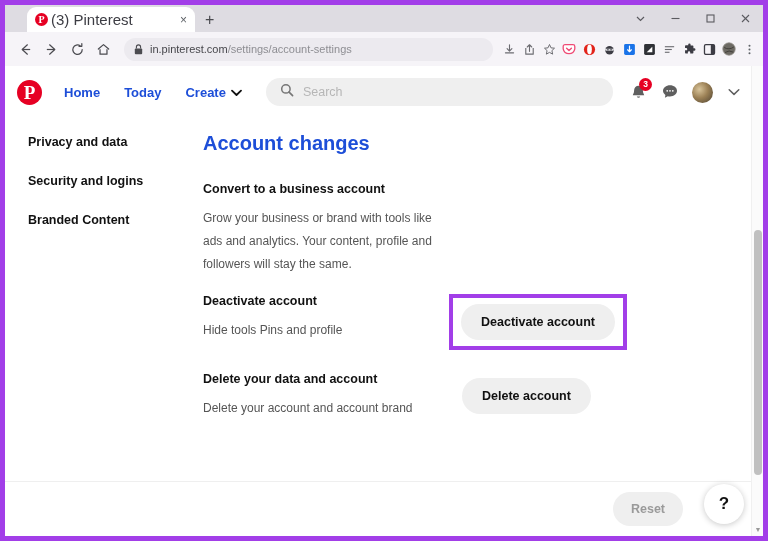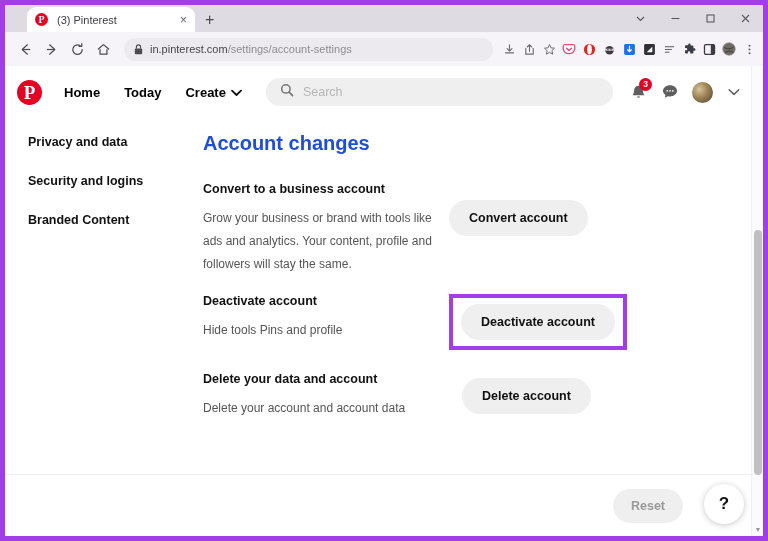--- a/index.html
+++ b/index.html
@@ -45,22 +45,22 @@
     background: #e60023;
     color: #fff;
     font-family: "Liberation Serif", serif;
     font-size: 10px;
     font-weight: bold;
     line-height: 13px;
     text-align: center;
     flex: 0 0 auto;
   }
   .tab-title {
-    margin-left: 9px;
-    font-size: 11px;
+    margin-left: 3px;
+    font-size: 15px;
     color: #3c3c43;
     white-space: nowrap;
     overflow: hidden;
     flex: 1 1 auto;
   }
   .tab-close {
     font-size: 12px;
     color: #5f6368;
     line-height: 1;
     margin-left: 4px;
@@ -168,21 +168,21 @@
     font-weight: bold;
     font-size: 19px;
     line-height: 25px;
     text-align: center;
     cursor: pointer;
     flex: 0 0 auto;
   }
   .navlink {
     font-size: 13px;
     font-weight: bold;
-    color: #000000;
+    color: #1d4ed8;
     padding: 6px 12px;
     border-radius: 20px;
     cursor: pointer;
     white-space: nowrap;
     display: flex;
     align-items: center;
     gap: 5px;
   }
   #nav-home { margin-left: 10px; }
   #searchbar {
@@ -323,21 +323,21 @@
     padding: 6px 8px;
     background: #ffffff;
     display: inline-block;
     line-height: 0;
   }
 
   
   #footer-bar {
     position: absolute;
     left: 0; right: 0; bottom: 0;
-    height: 62px;
+    height: 55px;
     background: #ffffff;
     border-top: 1px solid #efefef;
     display: flex;
     align-items: center;
     justify-content: flex-end;
     padding-right: 80px;
     gap: 7px;
   }
   .footer-btn {
     background: #efefef;
@@ -619,41 +619,38 @@
       </nav>
 
       <main id="settings-main">
         <h1 id="main-title">Account changes</h1>
 
         <section class="section">
           <div class="section-text">
             <div class="section-heading">Convert to a business account</div>
             <div class="section-desc">Grow your business or brand with tools like ads and analytics. Your content, profile and followers will stay the same.</div>
           </div>
-          <div class="section-action">
-            <button class="pin-btn">Convert account</button>
-          </div>
         </section>
 
         <section class="section" style="margin-top:18px;">
           <div class="section-text">
             <div class="section-heading">Deactivate account</div>
             <div class="section-desc">Hide tools Pins and profile</div>
           </div>
           <div class="section-action" style="padding-top:0;">
             <div class="highlight-wrap">
               <button class="pin-btn">Deactivate account</button>
             </div>
           </div>
         </section>
 
         <section class="section" style="margin-top:22px;">
           <div class="section-text">
             <div class="section-heading">Delete your data and account</div>
-            <div class="section-desc">Delete your account and account data</div>
+            <div class="section-desc">Delete your account and account brand</div>
           </div>
           <div class="section-action" style="padding-top:6px;padding-left:23px;">
             <button class="pin-btn">Delete account</button>
           </div>
         </section>
       </main>
     </div>
 
     <div id="footer-bar">
       <button class="footer-btn">Reset</button>

